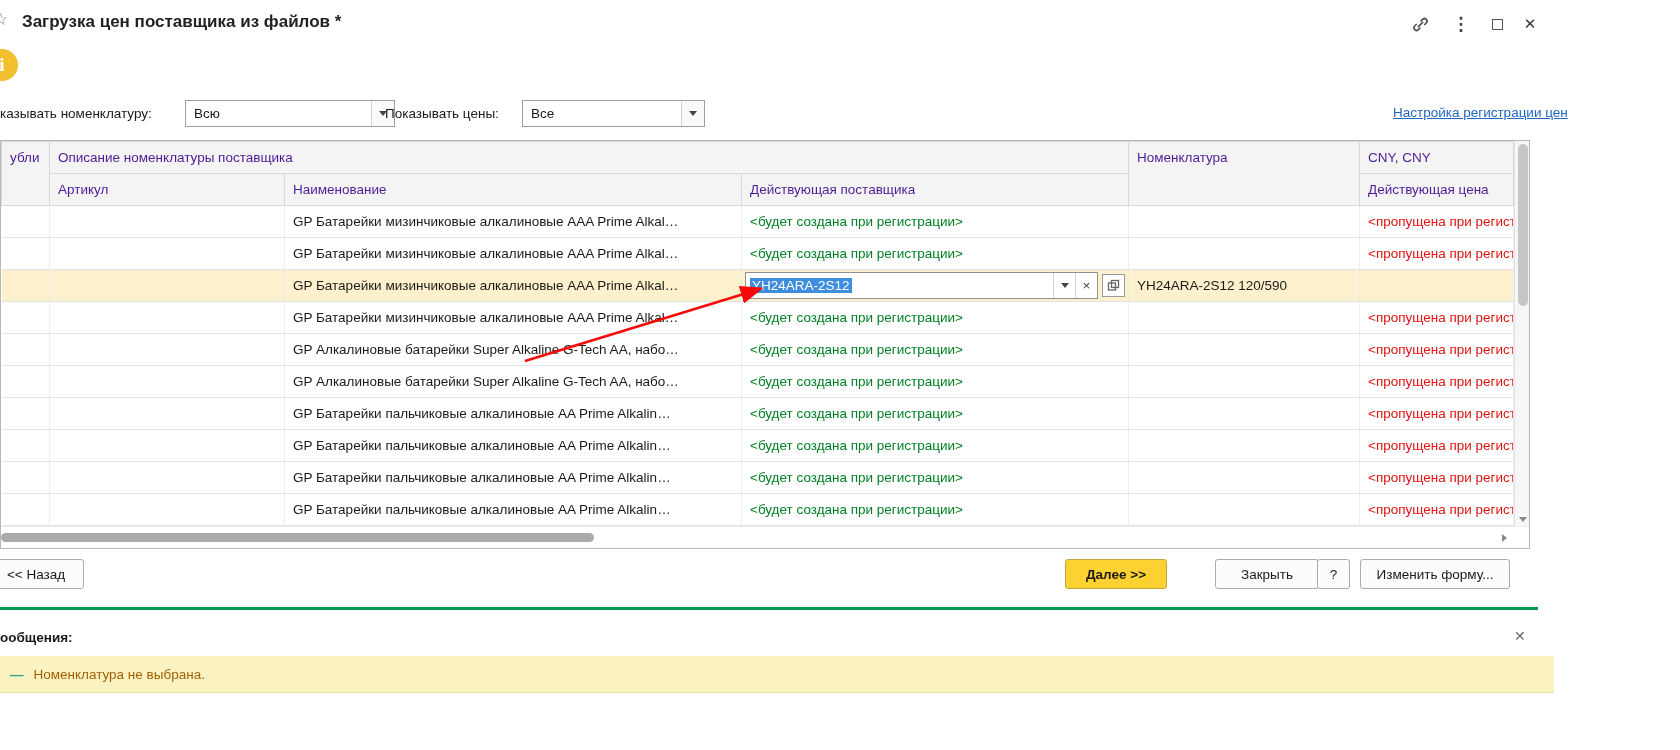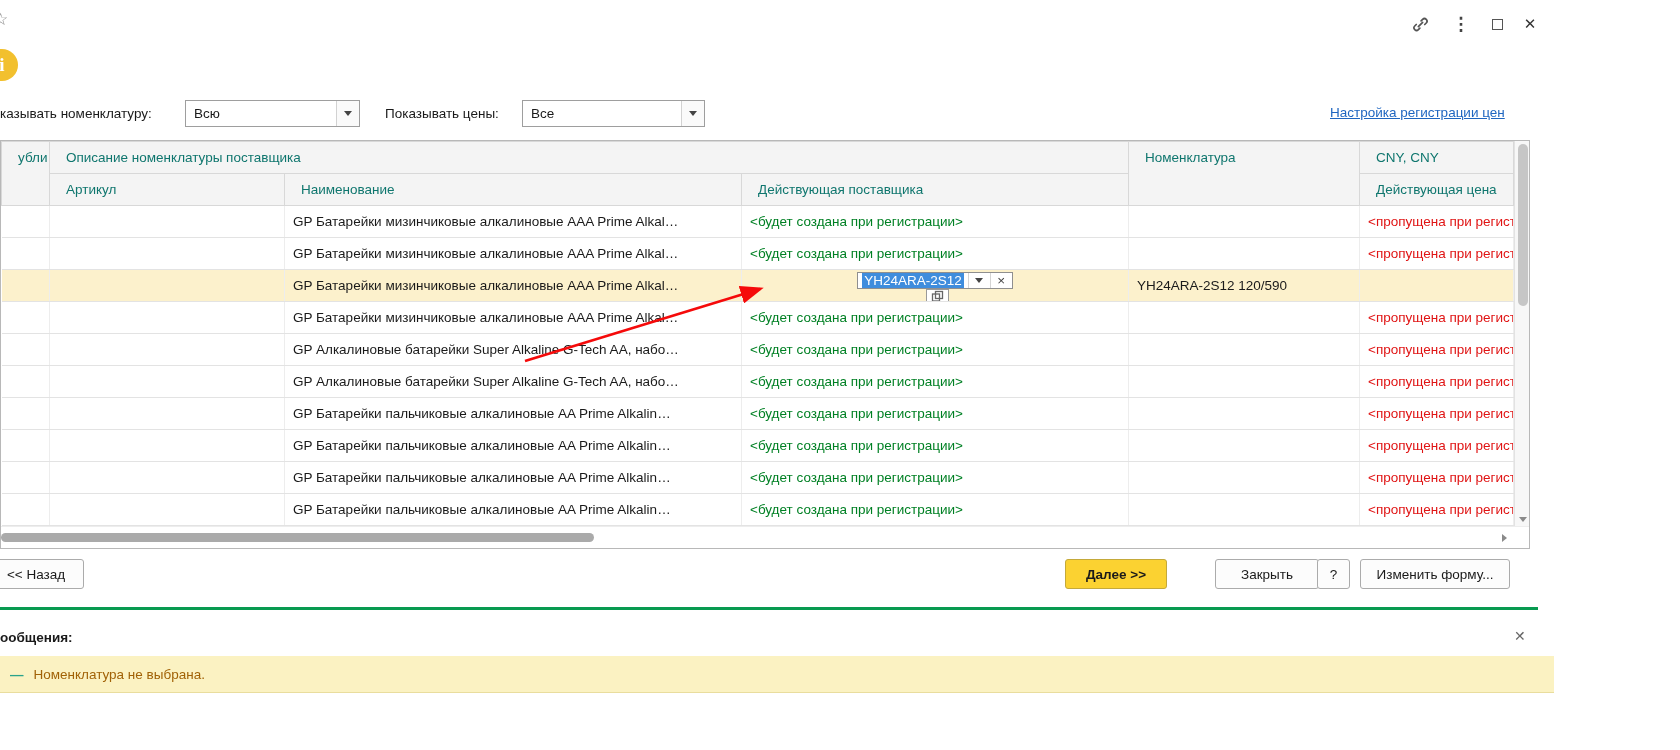--- a/index.html
+++ b/index.html
@@ -22,38 +22,38 @@
     background:#f2c02e; color:#fff; font-weight:bold; font-size:19px; font-family:"Liberation Serif",serif;
     display:flex; align-items:center; justify-content:center; }
   .info-text { position:absolute; left:24px; top:57px; width:1460px; color:#c07d00; }
 
   
   .flt-label { position:absolute; top:106px; color:#1a1a1a; }
   .combo { position:absolute; top:100px; height:27px; background:#fff; border:1px solid #9e9e9e; display:flex; align-items:stretch; }
   .combo .val { flex:1; display:flex; align-items:center; padding:0 8px; }
   .combo .dd { width:23px; border-left:1px solid #d2d2d2; background:#fafafa; display:flex; align-items:center; justify-content:center; }
   .tri-down { width:0; height:0; border-left:4px solid transparent; border-right:4px solid transparent; border-top:5px solid #444; }
-  .reg-link { position:absolute; top:105px; left:1330px; color:#1f66c0; text-decoration:underline; cursor:pointer; }
+  .reg-link { position:absolute; top:105px; left:1393px; color:#1f66c0; text-decoration:underline; cursor:pointer; }
 
   
   .grid-area { position:absolute; left:0; top:140px; width:1530px; border:1px solid #b8b8b8; background:#fff; }
   .grid-top { display:flex; }
   table.grid { border-collapse:collapse; table-layout:fixed; width:1512px; font-size:13.5px; }
-  .grid th { background:#f4f4f4; font-weight:normal; text-align:left; padding:0 16px;
-    border:1px solid #d8d8d8; height:32px; color:#0f766e; white-space:nowrap; overflow:hidden; }
+  .grid th { background:#f4f4f4; font-weight:normal; text-align:left; padding:0 8px;
+    border:1px solid #d8d8d8; height:32px; color:#4c1d95; white-space:nowrap; overflow:hidden; }
   .grid th.rspan { vertical-align:top; padding-top:8px; }
   .grid td { padding:0 8px; height:32px; border-right:1px solid #ededed; border-bottom:1px solid #e3e3e3;
     white-space:nowrap; overflow:hidden; background:#fff; }
   .grid td.c-sup-green { color:#008024; }
   .grid td.c-price-red { color:#e01414; }
   tr.sel-row td { background:#fcf1cc; }
 
   
   td.editor-cell { padding:0 3px !important; }
-  .editor { display:flex; align-items:center; height:27px;flex-direction:column; }
+  .editor { display:flex; align-items:center; height:27px; }
   .edit-box { display:flex; flex:1; height:27px; border:1px solid #8f8f8f; background:#fff; }
   .edit-field { flex:1; display:flex; align-items:center; padding:0 4px; overflow:hidden; }
   .sel-text { background:#3f8ddd; color:#fff; padding:0 2px; }
   .e-btn { width:22px; border-left:1px solid #d4d4d4; background:#fff; display:flex; align-items:center; justify-content:center; color:#444; cursor:pointer; }
   .e-open { width:23px; height:23px; margin-left:4px; border:1px solid #9a9a9a; background:#fff; display:flex; align-items:center; justify-content:center; cursor:pointer; }
 
   
   .vscroll { width:16px; background:#f7f7f7; border-left:1px solid #e2e2e2; position:relative; }
   .v-thumb { position:absolute; left:3px; top:3px; width:10px; height:162px; background:#c6c6c6; border-radius:5px; }
   .v-down { position:absolute; bottom:4px; left:4px; width:0; height:0; border-left:4px solid transparent; border-right:4px solid transparent; border-top:5px solid #8a8a8a; }
@@ -80,38 +80,39 @@
 
   
   .arrow-svg { position:absolute; left:480px; top:268px; pointer-events:none; }
 </style>
 </head>
 <body>
 
 <div class="stage">
 
   <span class="corner-star">☆</span>
+  <div class="win-title">Загрузка цен поставщика из файлов *</div>
 
   <div class="tb-icon tb-link">
     <svg width="17" height="17" viewBox="0 0 16 16" fill="none" stroke="#555" stroke-width="1.6" stroke-linecap="round">
       <path d="M6 10 L10 6"></path>
       <path d="M8.6 4.6 L10 3.2 a2.4 2.4 0 0 1 3.4 3.4 L12 8"></path>
       <path d="M7.4 11.4 L6 12.8 a2.4 2.4 0 0 1 -3.4 -3.4 L4 8"></path>
     </svg>
   </div>
   <div class="tb-icon tb-more">⋮</div>
   <div class="tb-icon tb-max">
       <span class="sq"></span>
     </div>
   <div class="tb-icon tb-close">✕</div>
 
   <div class="info-icon">i</div>
 
   <div class="flt-label" style="left:0px;">казывать номенклатуру:</div>
-  <div class="combo" style="left:185px; width:175px;">
+  <div class="combo" style="left:185px; width:210px;">
     <div class="val">Всю</div>
     <div class="dd">
         <span class="tri-down"></span>
       </div>
   </div>
   <div class="flt-label" style="left:385px;">Показывать цены:</div>
   <div class="combo" style="left:522px; width:183px;">
     <div class="val">Все</div>
     <div class="dd">
         <span class="tri-down"></span>

